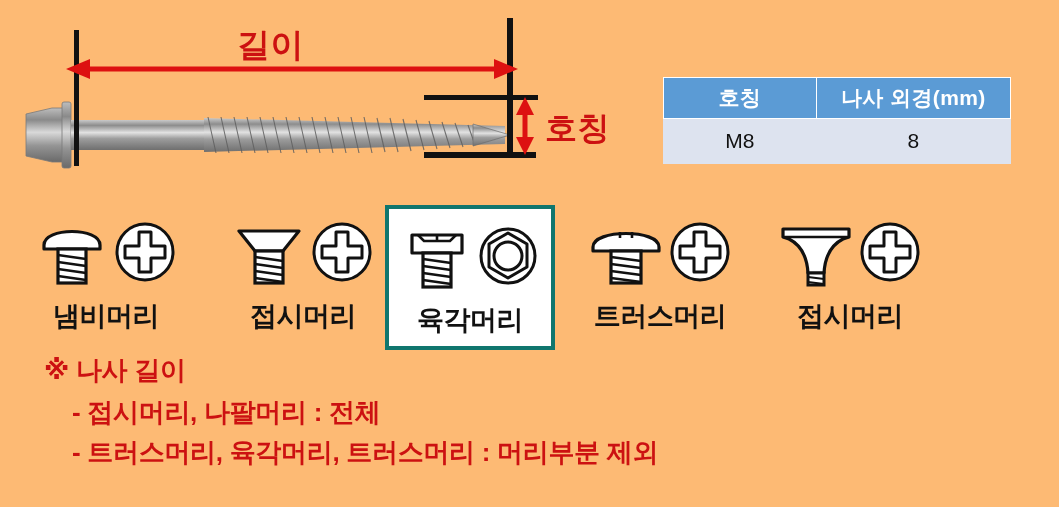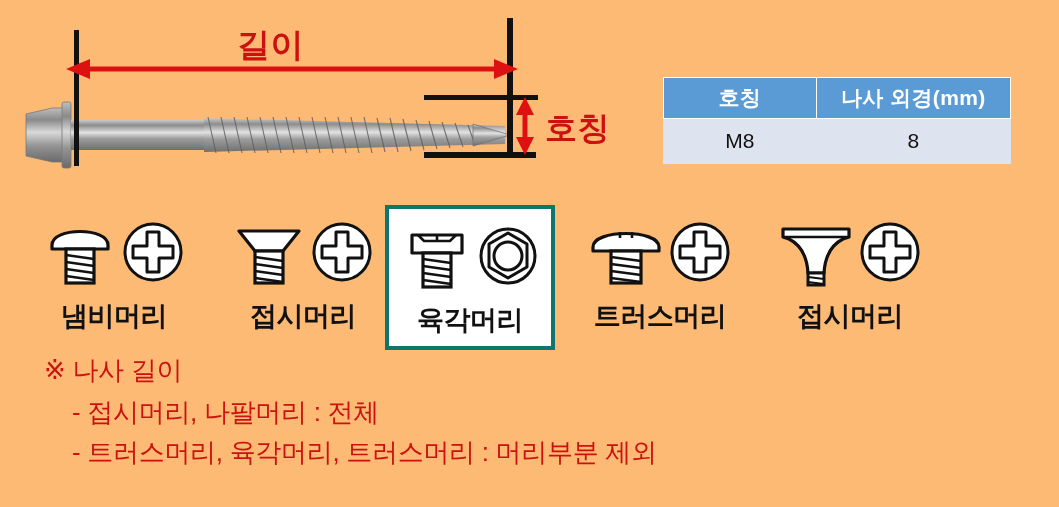--- a/index.html
+++ b/index.html
@@ -121,21 +121,21 @@
   #head-item-hex {
     border: 4px solid #0f766e;
     background: #ffffff;
   }
 
   
   #notes {
     position: absolute;
     left: 44px; top: 357px;
     color: #cc1111;
-    font-weight: normal;
+    font-weight: bold;
   }
   #notes .note-line {
     font-size: 26px;
     line-height: 1.0;
     white-space: nowrap;
     letter-spacing: -0.3px;
   }
   #notes .note-title { margin-bottom: 16px; }
   #notes .note-sub {
     margin-left: 28px;
@@ -242,21 +242,21 @@
     <tbody>
       <tr>
         <td>M8</td>
         <td>8</td>
       </tr>
     </tbody>
   </table>
 
   <div id="head-types">
 
-    <div class="head-item" id="head-item-pan" style="left:24px;">
+    <div class="head-item" id="head-item-pan" style="left:16px;">
       <div class="icons">
         <svg width="72" height="74" viewBox="0 0 72 74">
           <path d="M8,30 C8,12 64,12 64,30 L64,34 L8,34 Z" fill="#fff" stroke="#111" stroke-width="3.2" stroke-linejoin="round"></path>
           <rect x="22" y="34" width="28" height="34" fill="#fff" stroke="#111" stroke-width="3.2"></rect>
           <g stroke="#111" stroke-width="2.4" fill="none">
             <path d="M22,40 L50,44"></path>
               <path d="M22,47 L50,51"></path>
             <path d="M22,54 L50,58"></path>
               <path d="M22,61 L50,65"></path>
           </g>

